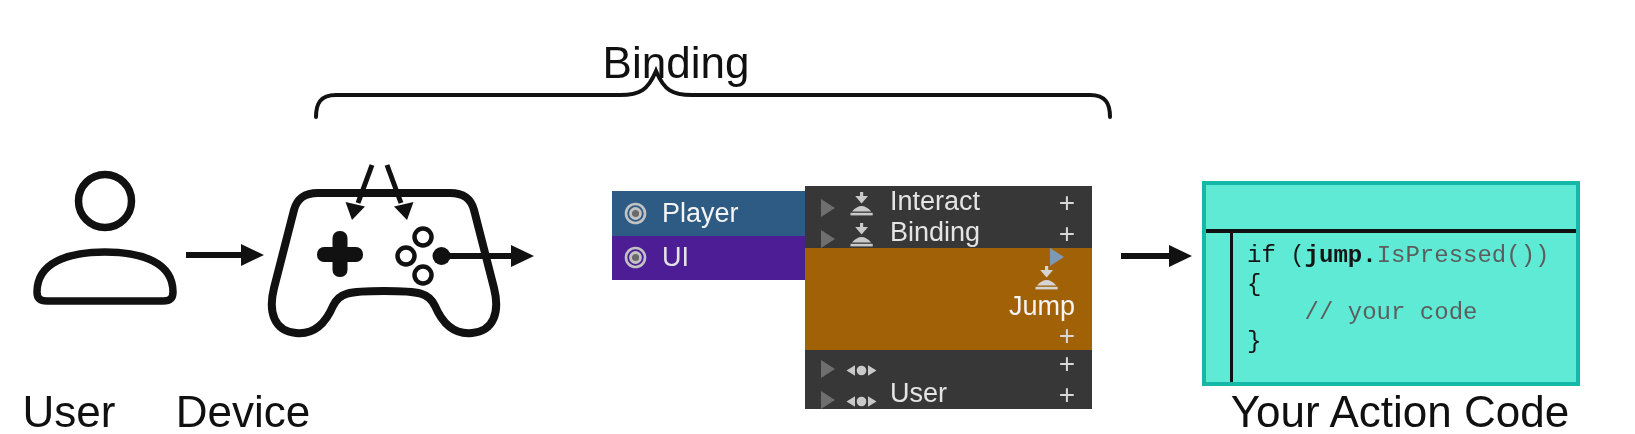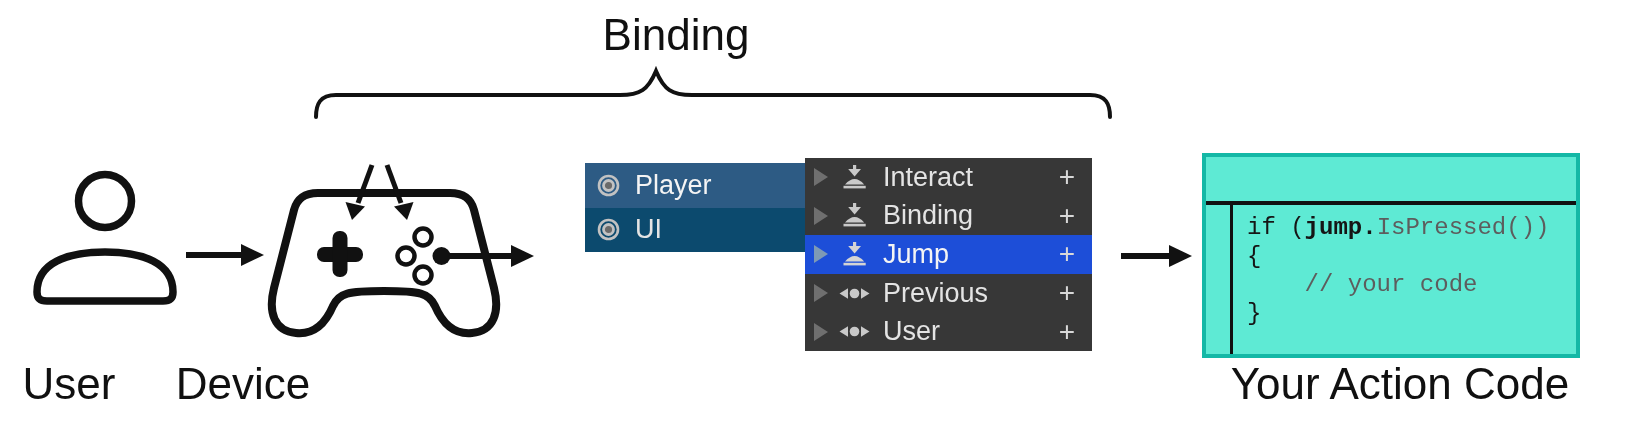--- a/index.html
+++ b/index.html
@@ -1,50 +1,50 @@
 <!DOCTYPE html>
 <html><head>
 <meta charset="utf-8">
 <style>
   html,body{margin:0;padding:0;background:#fff;}
   #canvas{
     position:relative;width:1635px;height:434px;background:#ffffff;
     font-family:"Liberation Sans",sans-serif;overflow:hidden;
   }
-  .abs{position:absolute;}
+  .abs{position:absolute;margin-top:28px;}
   .diagram-label{
     color:#101010;text-align:center;width:500px;line-height:1.05;
     font-size:44px;letter-spacing:0px;
   }
   .small-label{font-size:37px;}
   #lineart{position:absolute;left:0;top:0;z-index:1;}
 
   
   .map-panel{
-    left:585px;top:163px;width:248px;height:89px;z-index:2;
+    left:612px;top:163px;width:248px;height:89px;z-index:2;
     display:flex;flex-direction:column;background:#373737;
   }
   .map-row{
     flex:1;display:flex;align-items:center;gap:15px;
-    padding-left:12px;background:#0c4a6e;
+    padding-left:12px;background:#4c1d95;
   }
   .map-row.selected{background:#2d5b84;}
   .map-row .row-label{font-size:27px;color:#e4e4e4;}
   .map-row.selected .row-label{color:#f4f4f4;}
 
   
   .actions-panel{
     left:805px;top:158px;width:287px;height:193px;z-index:2;
     display:flex;flex-direction:column;background:#373737;
   }
   .action-row{
-    flex:1;display:flex;align-items:center;
-    padding:0 17px 0 9px;background:#373737;
-  }
-  .action-row.selected{background:#1d4ed8;}
+    flex:1;display:flex;align-items:flex-end;
+    padding:0 17px 0 16px;background:#373737;
+  }
+  .action-row.selected{background:#a16207;flex-direction:column;}
   .foldout{
     width:0;height:0;margin-right:11px;
     border-left:14px solid #6f6f6f;
     border-top:9px solid transparent;
     border-bottom:9px solid transparent;
   }
   .action-row.selected .foldout{border-left-color:#7e99b5;}
   .action-icon{width:31px;margin-right:13px;display:flex;justify-content:center;}
   .action-row .row-label{font-size:27px;color:#e4e4e4;}
   .action-row.selected .row-label{color:#f4f4f4;}
@@ -194,21 +194,20 @@
 
     <div class="action-row">
       <span class="foldout"></span>
       <span class="action-icon">
         <svg width="31" height="15" viewBox="0 0 31 15">
           <polygon points="0.5,7.5 9,2.2 9,12.8" fill="#c9c9c9"></polygon>
           <circle cx="15.5" cy="7.5" r="4.8" fill="#c9c9c9"></circle>
           <polygon points="30.5,7.5 22,2.2 22,12.8" fill="#c9c9c9"></polygon>
         </svg>
       </span>
-      <span class="row-label">Previous</span>
       <span class="plus-btn">+</span>
     </div>
 
     <div class="action-row">
       <span class="foldout"></span>
       <span class="action-icon">
         <svg width="31" height="15" viewBox="0 0 31 15">
           <polygon points="0.5,7.5 9,2.2 9,12.8" fill="#c9c9c9"></polygon>
           <circle cx="15.5" cy="7.5" r="4.8" fill="#c9c9c9"></circle>
           <polygon points="30.5,7.5 22,2.2 22,12.8" fill="#c9c9c9"></polygon>

